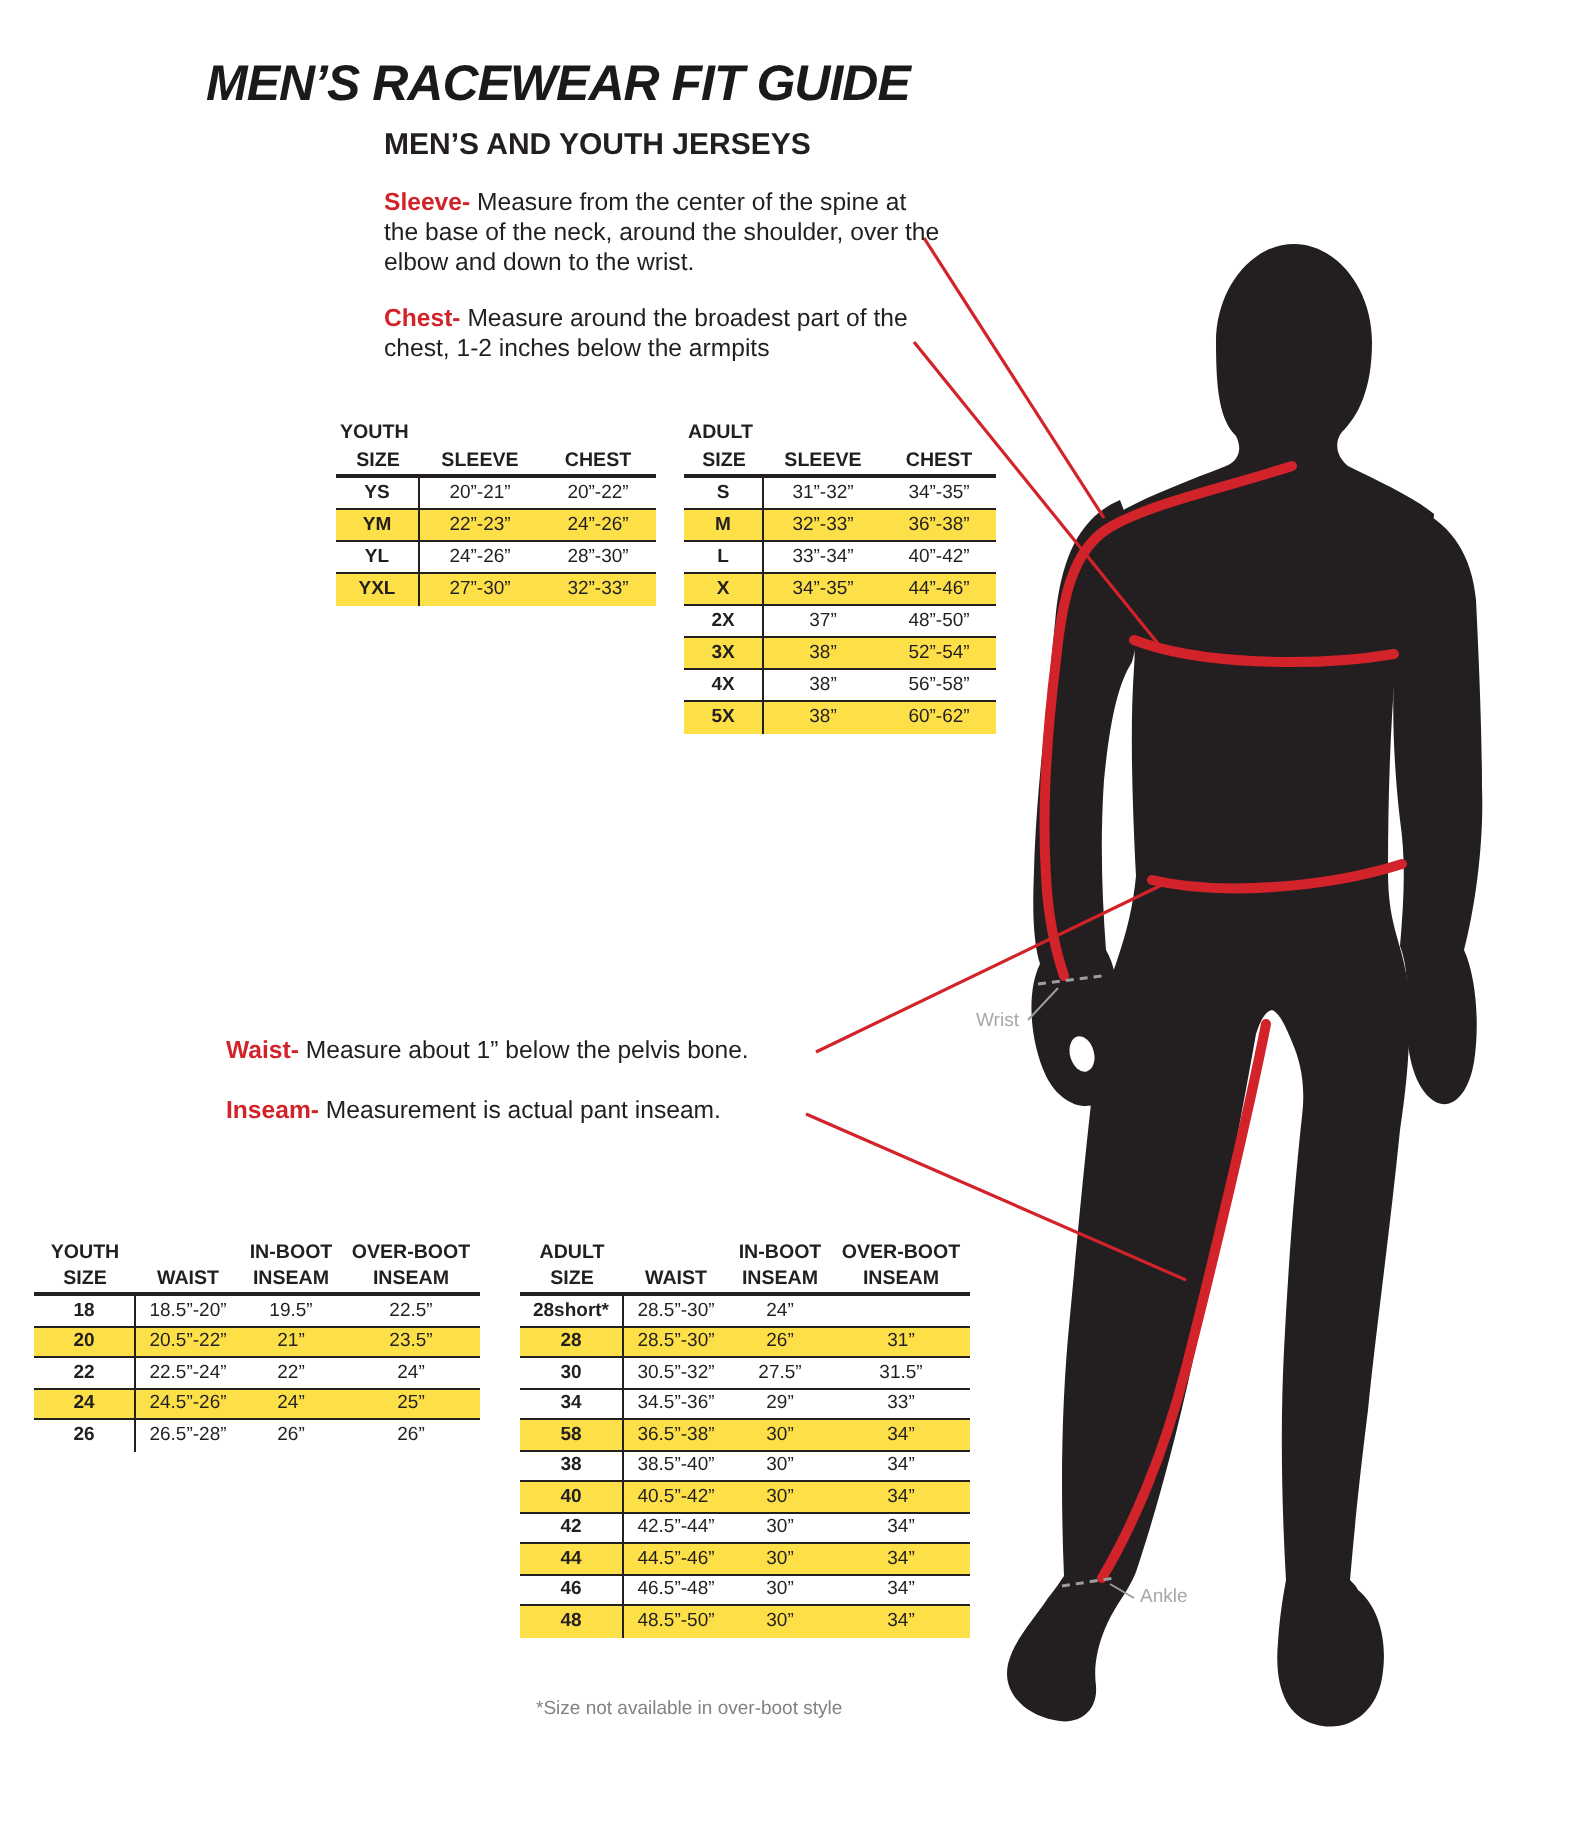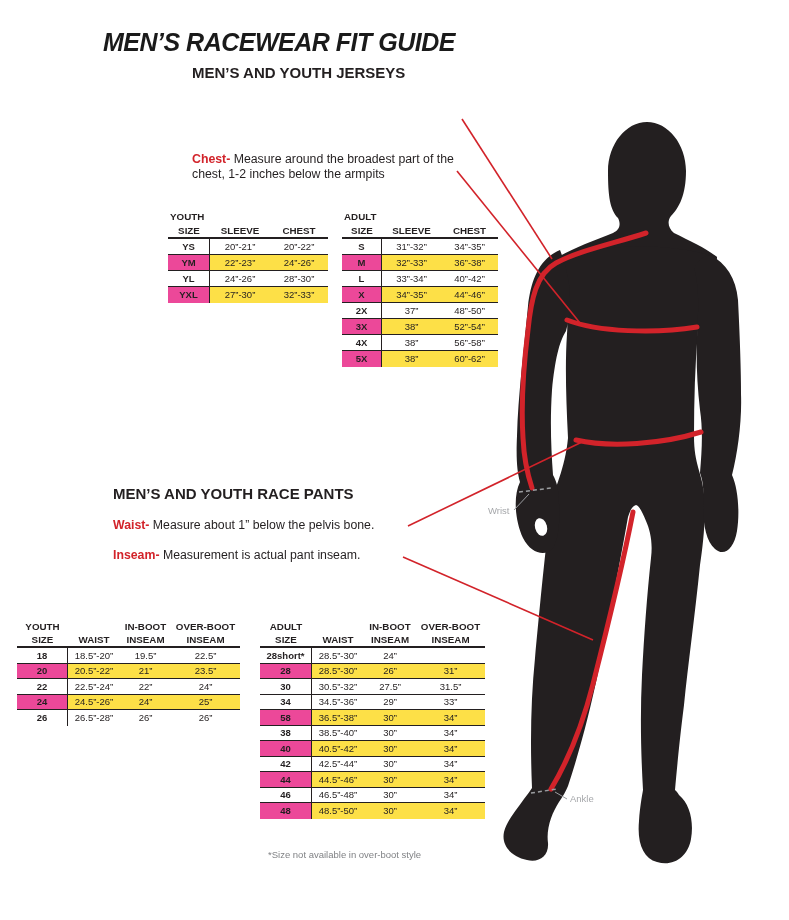--- a/index.html
+++ b/index.html
@@ -23,21 +23,21 @@
   .tcell { display:flex; align-items:center; justify-content:center;
            font-size:9.5px; line-height:1; color:#231f20; overflow:hidden; }
   .th1 { height:13px; }
   .th2 { height:15px; border-bottom:2.5px solid #231f20; }
   .th1 .tcell, .th2 .tcell { font-weight:bold; font-size:9.8px; }
   .td { height:16px; border-bottom:1.4px solid #231f20; }
   .pt .td { height:15.5px; }
   .td:last-child { border-bottom:none; }
   .td .csize { font-weight:bold; border-right:1.4px solid #231f20; }
   .stripe .tcell { background:#fde047; }
-  .stripe .csize { background:#ec4899; }
+  .stripe .csize { background:#fde047; }
   .fig-label { font-size:9.5px; color:#a6a8ab; white-space:nowrap; }
   .footnote { font-size:9.5px; color:#808285; white-space:nowrap; }
   svg { display:block; }
 </style>
 </head>
 <body>
 
 <div class="page">
 
   <div class="abs" style="left:0;top:0;">
@@ -88,20 +88,24 @@
       <line x1="514" y1="510" x2="529" y2="494" stroke="#9b9da0" stroke-width="1"></line>
       <line x1="531" y1="793" x2="557" y2="789" stroke="#9b9da0" stroke-width="1.5" stroke-dasharray="4 3"></line>
       <line x1="555" y1="792" x2="567" y2="799" stroke="#9b9da0" stroke-width="1"></line>
     </svg>
   </div>
 
   <div class="abs page-title" style="left:103px;top:28px;">MEN’S RACEWEAR FIT GUIDE</div>
 
   <div class="abs sec-heading" style="left:192px;top:64px;">MEN’S AND YOUTH JERSEYS</div>
 
+  <div class="abs para" style="left:192px;top:94px;width:278px;">
+    <span class="rlabel">Sleeve-</span>
+    <span>Measure from the center of the spine at the base of the neck, around the shoulder, over the elbow and down to the wrist.</span>
+  </div>
 
   <div class="abs para" style="left:192px;top:152px;width:262px;">
     <span class="rlabel">Chest-</span>
     <span>Measure around the broadest part of the chest, 1-2 inches below the armpits</span>
   </div>
 
   <div class="abs tbl-label" style="left:170px;top:211px;">YOUTH</div>
   <div class="jtable jt" style="left:168px;top:224px;">
       <div class="trow th2" style="grid-template-columns: 42px 60px 58px;">
         <div class="tcell">SIZE</div>
@@ -172,21 +176,20 @@
         <div class="tcell">38”</div>
         <div class="tcell">56”-58”</div>
       </div>
       <div class="trow td stripe" style="grid-template-columns: 40px 59px 57px;">
         <div class="tcell csize">5X</div>
         <div class="tcell">38”</div>
         <div class="tcell">60”-62”</div>
       </div>
     </div>
 
-  <div class="abs sec-heading" style="left:113px;top:485px;">MEN’S AND YOUTH RACE PANTS</div>
 
   <div class="abs para nowrap" style="left:113px;top:518px;">
     <span class="rlabel">Waist-</span>
     <span>Measure about 1” below the pelvis bone.</span>
   </div>
 
   <div class="abs para nowrap" style="left:113px;top:548px;">
     <span class="rlabel">Inseam-</span>
     <span>Measurement is actual pant inseam.</span>
   </div>

